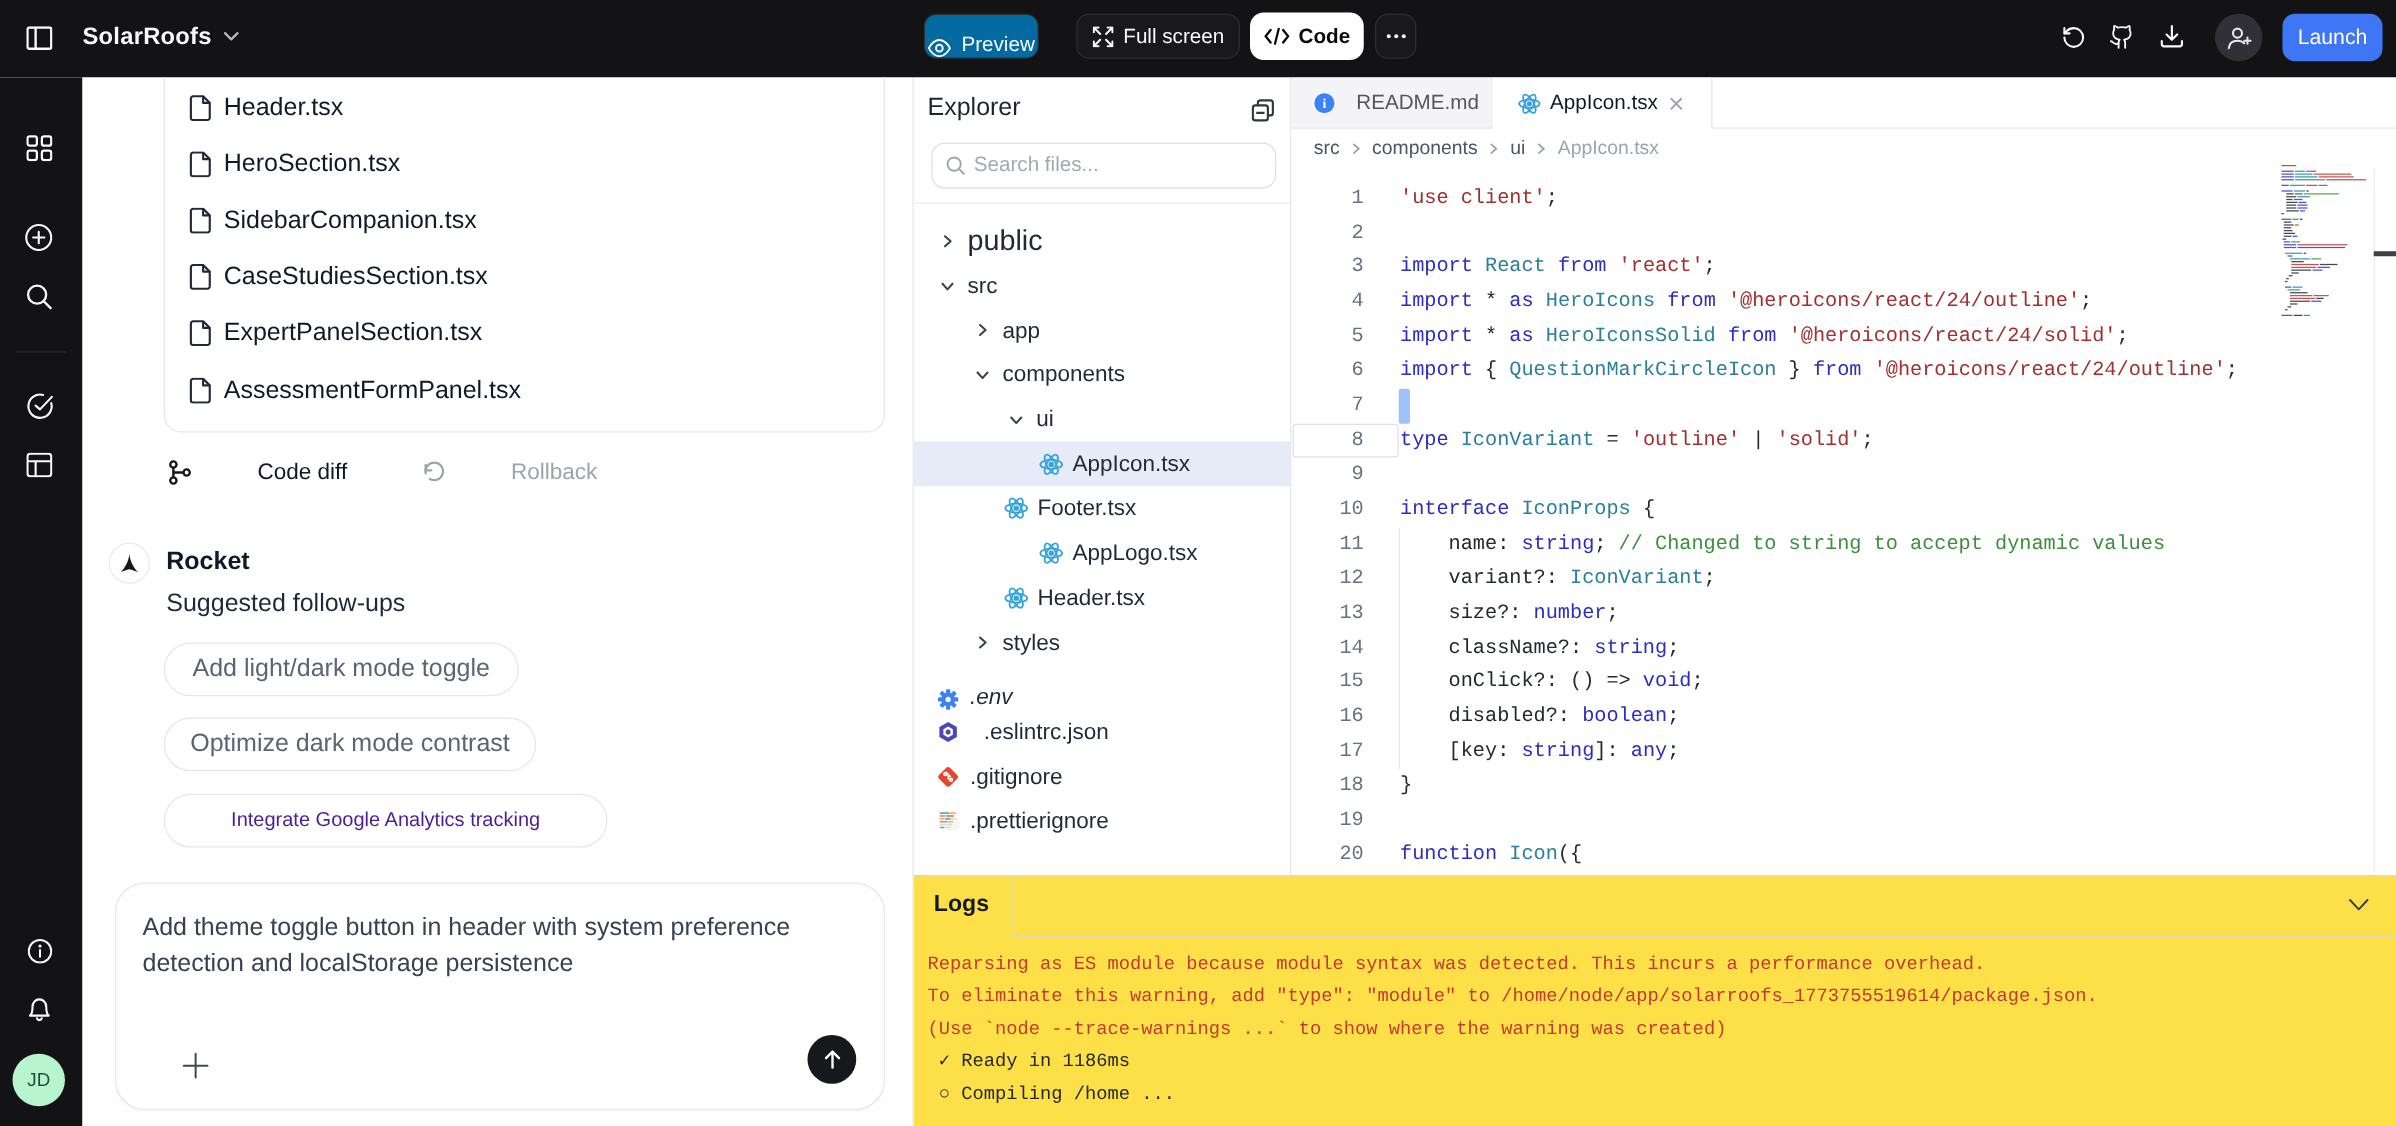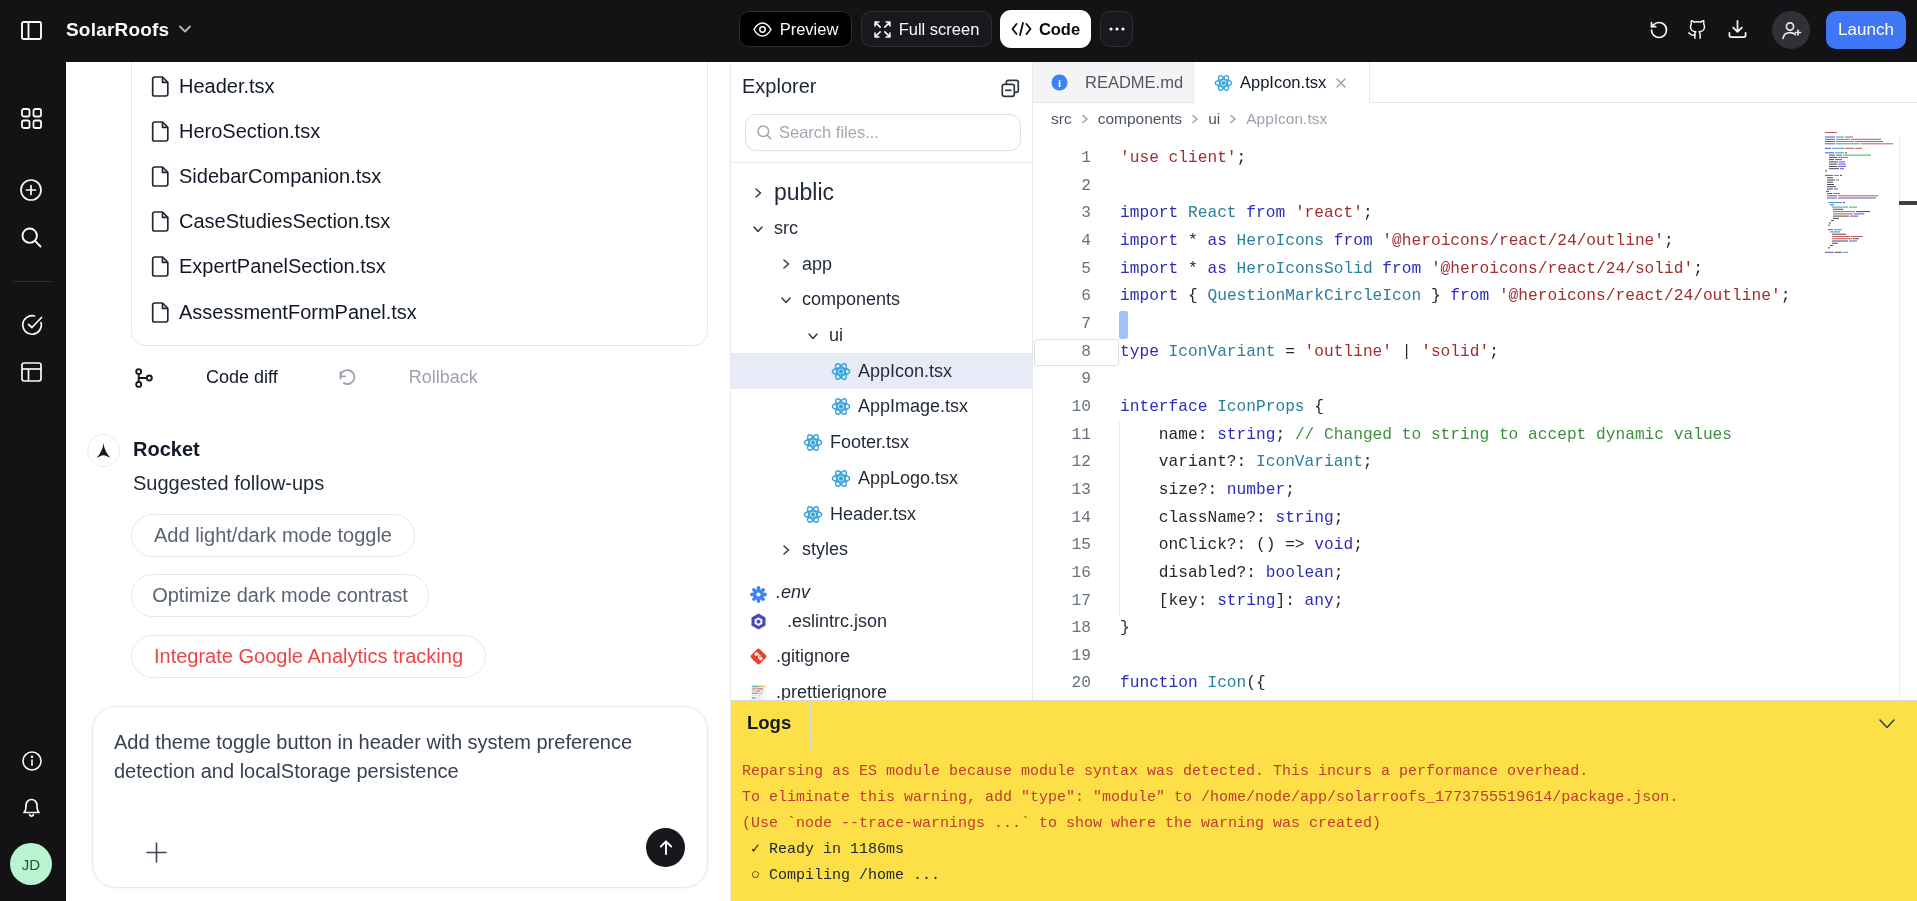--- a/index.html
+++ b/index.html
@@ -20,21 +20,21 @@
 
   <svg class="abs" style="left:21px;top:21px;" width="21" height="19" viewBox="0 0 21 19" fill="none" stroke="#fafafa" stroke-width="1.9">
     <rect x="1" y="1" width="19" height="17" rx="1.5"></rect>
     <line x1="7.5" y1="1" x2="7.5" y2="18"></line>
   </svg>
   <div class="abs" style="left:66px;top:19px;font-size:19px;font-weight:700;color:#fafafa;letter-spacing:0.2px;">SolarRoofs</div>
   <svg class="abs" style="left:178px;top:24px;" width="14" height="10" viewBox="0 0 14 10" fill="none" stroke="#b6b6bc" stroke-width="1.8" stroke-linecap="round" stroke-linejoin="round">
       <path d="M2 2.5 L7 7.5 L12 2.5"></path>
     </svg>
 
-  <div class="abs" style="left:739px;top:11px;width:113px;height:36px;background:#000000;border:1px solid #2d2d33;border-radius:10px;display:flex;align-items:center;justify-content:center;gap:8px;">
+  <div class="abs" style="left:739px;top:11px;width:92px;height:36px;background:#0369a1;border:1px solid #2d2d33;border-radius:10px;display:flex;align-items:flex-end;justify-content:center;gap:8px;">
     <svg width="19" height="15" viewBox="0 0 19 15" fill="none" stroke="#fafafa" stroke-width="1.5">
         <path d="M1 7.5 C3.4 3.2 6.2 1 9.5 1 C12.8 1 15.6 3.2 18 7.5 C15.6 11.8 12.8 14 9.5 14 C6.2 14 3.4 11.8 1 7.5 Z"></path>
         <circle cx="9.5" cy="7.5" r="2.7"></circle>
       </svg>
     <span style="font-size:16.5px;color:#fafafa;">Preview</span>
   </div>
   <div class="abs" style="left:861px;top:11px;width:131px;height:36px;background:#19191d;border:1px solid #2d2d33;border-radius:10px;display:flex;align-items:center;justify-content:center;gap:8px;">
     <svg width="17" height="17" viewBox="0 0 16 16" fill="none" stroke="#fafafa" stroke-width="1.5" stroke-linecap="round" stroke-linejoin="round">
         <path d="M1 4.6 V1 H4.6 M1 1 L5.8 5.8 M11.4 1 H15 V4.6 M15 1 L10.2 5.8 M15 11.4 V15 H11.4 M15 15 L10.2 10.2 M4.6 15 H1 V11.4 M1 15 L5.8 10.2"></path>
       </svg>
@@ -196,21 +196,21 @@
   <div class="abs" style="left:67px;top:376px;font-size:20px;font-weight:700;color:#111827;">Rocket</div>
   <div class="abs" style="left:67px;top:410px;font-size:20px;color:#1f2937;">Suggested follow-ups</div>
 
   <div class="abs" style="left:65px;top:452px;width:284px;height:43px;border:1px solid #e5e7eb;border-radius:22px;display:flex;align-items:center;justify-content:center;">
     <span style="font-size:20px;color:#5b6472;">Add light/dark mode toggle</span>
   </div>
   <div class="abs" style="left:65px;top:512px;width:298px;height:43px;border:1px solid #e5e7eb;border-radius:22px;display:flex;align-items:center;justify-content:center;">
     <span style="font-size:20px;color:#5b6472;">Optimize dark mode contrast</span>
   </div>
   <div class="abs" style="left:65px;top:573px;width:355px;height:43px;border:1px solid #e5e7eb;border-radius:22px;display:flex;align-items:center;justify-content:center;">
-    <span style="font-size:20px;color:#ef4444;">Integrate Google Analytics tracking</span>
+    <span style="font-size:16px;color:#4c1d95;">Integrate Google Analytics tracking</span>
   </div>
 
   <div class="abs" style="left:26px;top:644px;width:616px;height:182px;border:1px solid #e5e7eb;border-radius:24px;box-shadow:0 1px 3px rgba(0,0,0,0.04);">
     <div class="abs" style="left:21px;top:21px;width:560px;font-size:20px;line-height:29px;color:#374151;">Add theme toggle button in header with system preference<br>detection and localStorage persistence</div>
     <svg class="abs" style="left:52px;top:134px;" width="23" height="23" viewBox="0 0 23 23" fill="none" stroke="#3f4653" stroke-width="1.6" stroke-linecap="round">
         <path d="M11.5 2 V21 M2 11.5 H21"></path>
       </svg>
     <div class="abs" style="left:553px;top:121px;width:39px;height:39px;border-radius:50%;background:#17181c;display:flex;align-items:center;justify-content:center;">
       <svg width="16" height="17" viewBox="0 0 16 17" fill="none" stroke="#ffffff" stroke-width="1.9" stroke-linecap="round" stroke-linejoin="round">
           <path d="M8 15 V2.5 M2.8 7.5 L8 2.3 L13.2 7.5"></path>
@@ -269,31 +269,20 @@
     <div style="height:35.7px;display:flex;align-items:center;background:#e7ebf8;">
       <svg style="margin-left:100px;" width="20" height="19" viewBox="-11 -10.5 22 21">
           <circle r="2.4" fill="#35a2dc"></circle>
           <g stroke="#35a2dc" stroke-width="1.6" fill="none">
             <ellipse rx="9.6" ry="3.9"></ellipse>
             <ellipse rx="9.6" ry="3.9" transform="rotate(60)"></ellipse>
             <ellipse rx="9.6" ry="3.9" transform="rotate(120)"></ellipse>
           </g>
         </svg>
       <span style="margin-left:7px;font-size:18px;color:#1f2937;">AppIcon.tsx</span>
-    </div>
-    <div style="height:35.7px;display:flex;align-items:center;">
-      <svg style="margin-left:100px;" width="20" height="19" viewBox="-11 -10.5 22 21">
-          <circle r="2.4" fill="#35a2dc"></circle>
-          <g stroke="#35a2dc" stroke-width="1.6" fill="none">
-            <ellipse rx="9.6" ry="3.9"></ellipse>
-            <ellipse rx="9.6" ry="3.9" transform="rotate(60)"></ellipse>
-            <ellipse rx="9.6" ry="3.9" transform="rotate(120)"></ellipse>
-          </g>
-        </svg>
-      <span style="margin-left:7px;font-size:18px;color:#1f2937;">AppImage.tsx</span>
     </div>
     <div style="height:35.7px;display:flex;align-items:center;">
       <svg style="margin-left:72px;" width="20" height="19" viewBox="-11 -10.5 22 21">
           <circle r="2.4" fill="#35a2dc"></circle>
           <g stroke="#35a2dc" stroke-width="1.6" fill="none">
             <ellipse rx="9.6" ry="3.9"></ellipse>
             <ellipse rx="9.6" ry="3.9" transform="rotate(60)"></ellipse>
             <ellipse rx="9.6" ry="3.9" transform="rotate(120)"></ellipse>
           </g>
         </svg>

